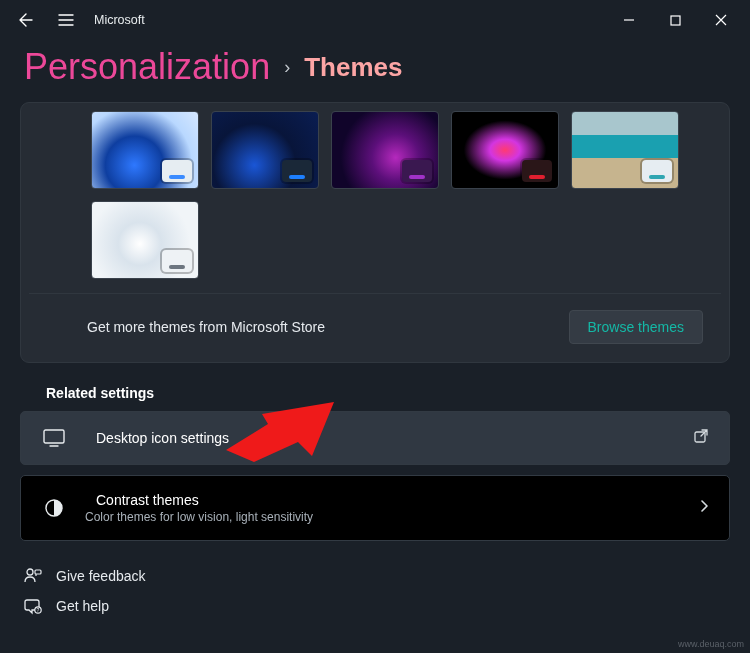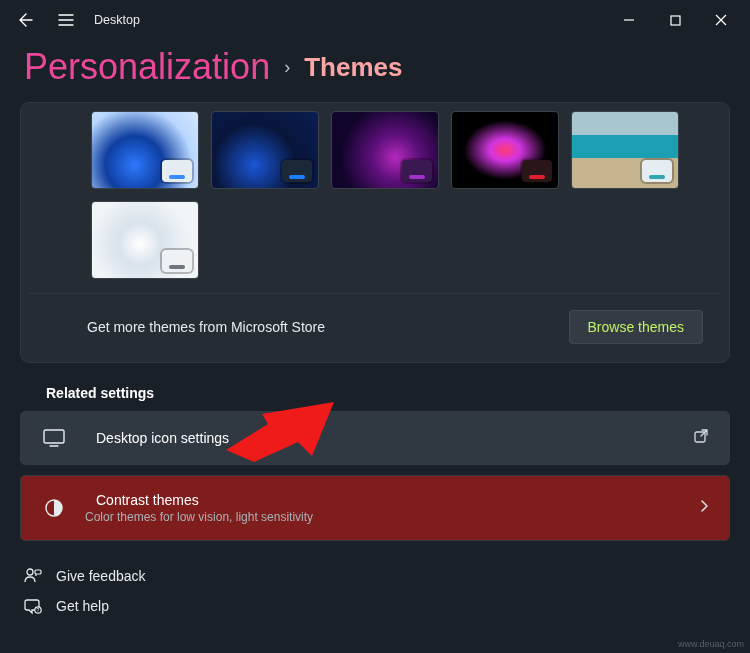--- a/index.html
+++ b/index.html
@@ -55,33 +55,33 @@
   }
   .accent-bar { width:16px; height:4px; border-radius:2px;}
   .store-row {
     display: flex; align-items: center; justify-content: space-between;
     padding: 16px 18px 18px 58px;
     border-top: 1px solid #30373f;
     margin-top: 6px;
   }
   .store-text { font-size: 14px; color: #e6eaee; }
   .browse-btn {
-    background: #343b44; color: #bef264;
+    background: #343b44; color: #14b8a6;
     border: 1px solid #40474f;
     border-radius: 4px;
     padding: 8px 18px; font-size: 14px;
   }
   .section-label {
     font-size: 14px; font-weight: 600; color: #ffffff;
     padding: 0 24px 10px 24px;
     margin-left: 22px;
   }
   .setting-row {
     margin: 0 20px 10px 20px;
-    background: #7f1d1d;
+    background: #000000;
     border: 1px solid #323a43;
     border-radius: 5px;
     padding: 16px 20px 16px 20px;
     display: flex; align-items: center; gap: 18px;
     position: relative;
   }
   .setting-row.highlight { background: #303842; }
   .setting-icon { width: 26px; display:flex; justify-content:center; color:#e8ecee;}
   .setting-text { flex: 1; }
   .setting-title { font-size: 14px; color: #ffffff; margin-left: 11px; }
@@ -109,21 +109,21 @@
   <div class="tb-btn">
     <svg width="16" height="16" viewBox="0 0 16 16">
         <path d="M8 2 L2 8 L8 14 M2 8 H14" stroke="#fff" stroke-width="1.4" fill="none" stroke-linecap="round" stroke-linejoin="round"></path>
       </svg>
   </div>
   <div class="tb-btn">
     <svg width="16" height="14" viewBox="0 0 16 14">
         <path d="M1 2 H15 M1 7 H15 M1 12 H15" stroke="#fff" stroke-width="1.4" stroke-linecap="round"></path>
       </svg>
   </div>
-  <div class="tb-title">Desktop</div>
+  <div class="tb-title">Microsoft</div>
   <div class="tb-spacer"></div>
   <div class="win-btn">
     <svg width="12" height="12" viewBox="0 0 12 12">
         <path d="M1 6 H11" stroke="#fff" stroke-width="1.2"></path>
       </svg>
   </div>
   <div class="win-btn">
     <svg width="11" height="11" viewBox="0 0 11 11">
         <rect x="1" y="1" width="9" height="9" stroke="#fff" stroke-width="1.2" fill="none"></rect>
       </svg>

